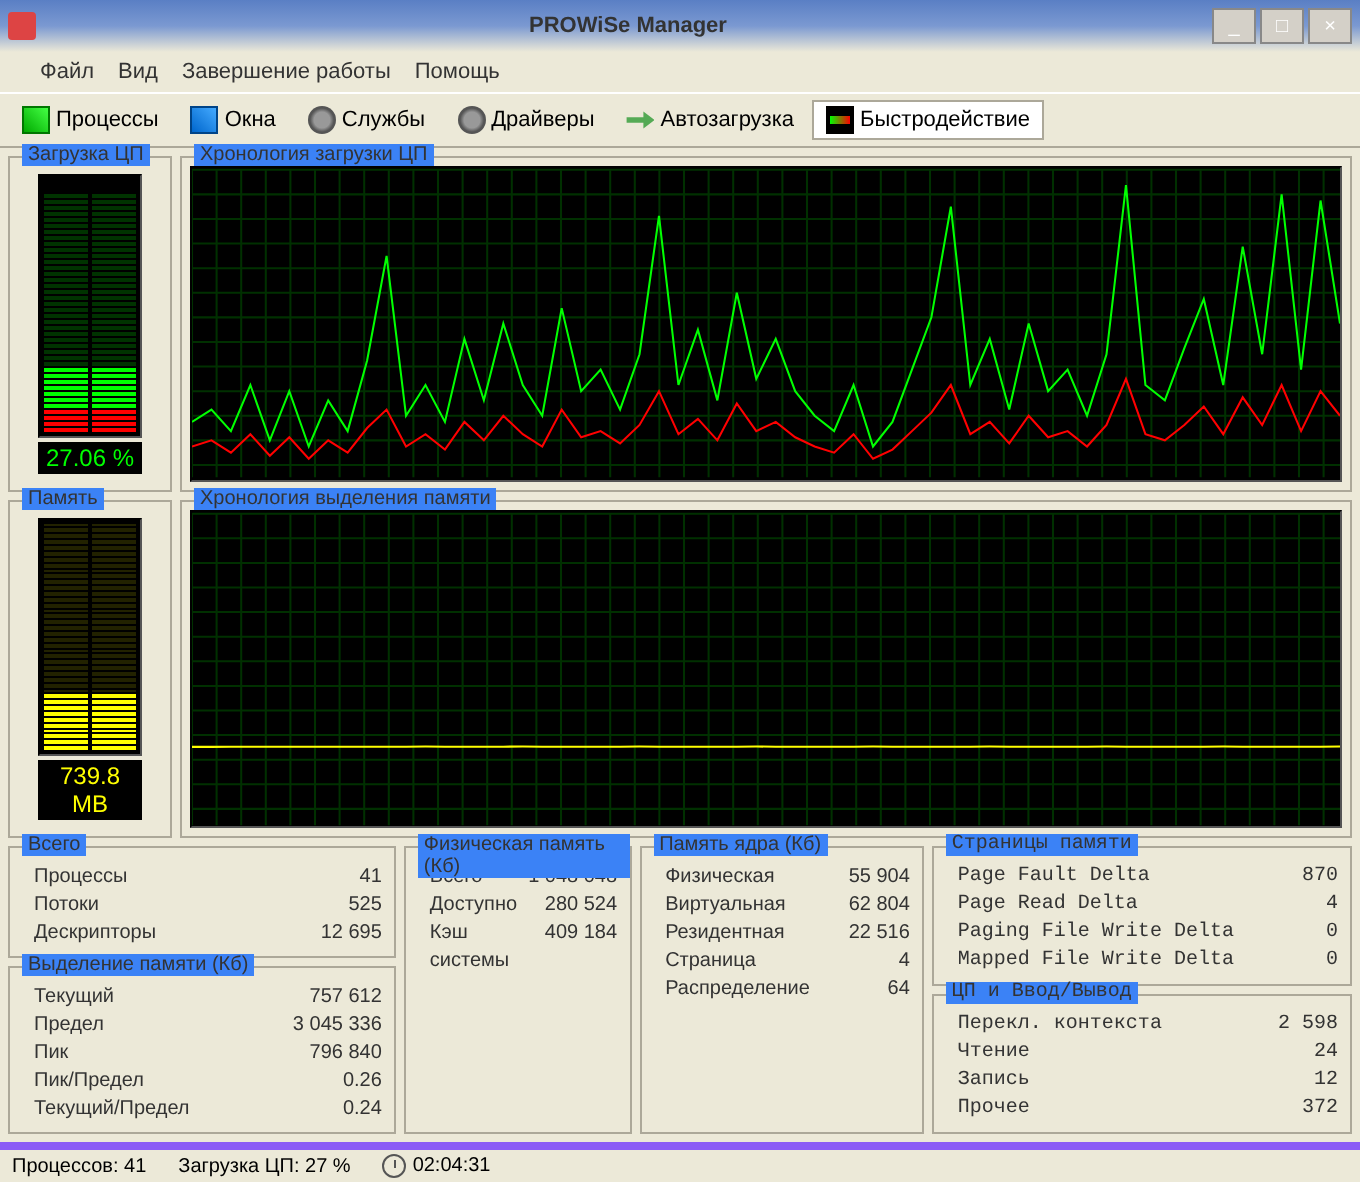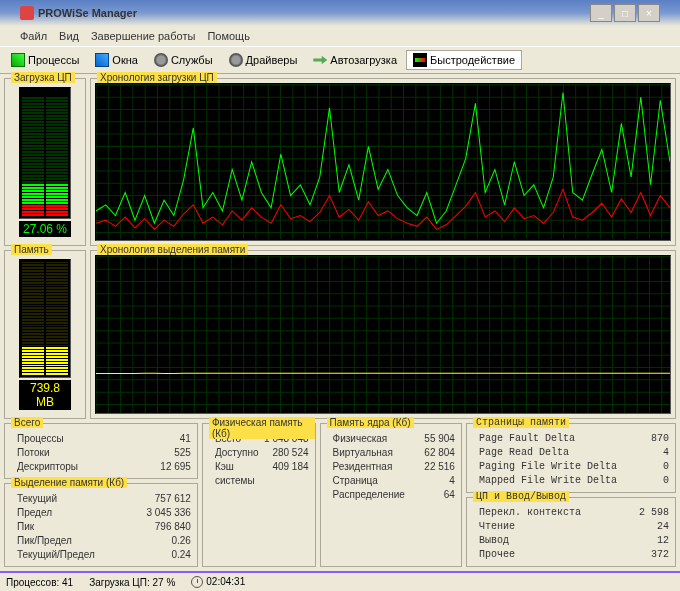--- a/index.html
+++ b/index.html
@@ -1,17 +1,17 @@
 <!DOCTYPE html>
 <html><head>
 <meta charset="utf-8">
 <style>
 * { box-sizing: border-box; margin: 0; padding: 0; }
 body { font-family: Tahoma, Arial, sans-serif; font-size: 11px; background: #ece9d8; width: 680px; height: 591px; overflow: hidden; }
-.titlebar { height: 26px; background: linear-gradient(to bottom, #5a7fc4, #7b99d1 50%, #ece9d8 100%); display: flex; align-items: center; padding: 0 20px; color: #fff; }
+.titlebar { height: 26px; background: linear-gradient(to bottom, #5a7fc4, #7b99d1 50%, #ece9d8 100%); display: flex; align-items: center; padding: 0 4px; color: #fff; text-align: center; }
 .titlebar .icon-app { width: 14px; height: 14px; background: #d44; margin-right: 4px; border-radius: 2px; }
 .titlebar .title { flex: 1; font-weight: bold; color: #333; }
 .win-btns { display: flex; gap: 2px; }
 .win-btn { width: 22px; height: 18px; background: #d4d0c8; border: 1px solid #888; display: flex; align-items: center; justify-content: center; font-size: 10px; }
 .menubar { height: 20px; display: flex; align-items: center; padding: 0 20px; gap: 12px; color: #333; text-align: center; }
 .menubar span { cursor: default; }
 .toolbar { height: 28px; background: #ece9d8; border-top: 1px solid #fff; border-bottom: 1px solid #aca899; display: flex; align-items: center; padding: 2px 4px; gap: 2px; }
 .tool-btn { display: flex; align-items: center; gap: 3px; padding: 2px 6px; border: 1px solid transparent; cursor: pointer; }
 .tool-btn.active { background: #ffffff; border: 1px solid #aca899; }
 .tool-icon { width: 14px; height: 14px; display: inline-block; }
@@ -21,21 +21,21 @@
 .icon-arrow { background: #5a5; clip-path: polygon(0 40%, 60% 40%, 60% 20%, 100% 50%, 60% 80%, 60% 60%, 0 60%); }
 .icon-perf { background: #000; position: relative; }
 .icon-perf::after { content: ''; position: absolute; left: 2px; top: 5px; width: 10px; height: 4px; background: linear-gradient(to right, #0f0, #f00); }
 
 .main { display: flex; flex-direction: column; height: calc(591px - 26px - 20px - 28px - 20px); padding: 4px; gap: 4px; }
 .row { display: flex; gap: 4px; }
 .row1 { height: 168px; }
 .row2 { height: 170px; }
 
 .group { border: 1px solid #aca899; background: #ece9d8; position: relative; padding: 4px; }
-.group-title { position: absolute; top: -7px; left: 6px; background: #fde047; padding: 0 3px; font-size: 10px; color: #333; }
+.group-title { position: absolute; top: -7px; left: 6px; background: #3b82f6; padding: 0 3px; font-size: 10px; color: #333; }
 
 .meter-box { width: 82px; display: flex; flex-direction: column; }
 .meter { flex: 1; background: #000; border: 1px inset #555; position: relative; margin: 4px 10px 2px 10px; }
 .meter-bars { position: absolute; bottom: 0; left: 0; right: 0; display: flex; gap: 2px; padding: 2px; align-items: flex-end; height: 100%; }
 .meter-col { flex: 1; display: flex; flex-direction: column-reverse; gap: 1px; height: 100%; justify-content: flex-start; }
 .seg { height: 2px; }
 .green { background: #0f0; }
 .red { background: #f00; }
 .yellow { background: #ff0; }
 .dim { background: #030; }
@@ -47,21 +47,21 @@
 .graph { width: 100%; height: 100%; background: #000; border: 1px inset #555; }
 .graph-svg { width: 100%; height: 100%; display: block; }
 
 .stats-row { display: flex; gap: 4px; flex: 1; }
 .stats-group { border: 1px solid #aca899; position: relative; padding: 8px 6px 4px 12px; flex: 1; }
 .stats-group .group-title { }
 .stat-line { display: flex; justify-content: space-between; font-size: 10px; line-height: 14px; color: #333; }
 .stat-line .lbl { }
 .stat-line .val { text-align: right; min-width: 50px; }
 
-.statusbar { height: 20px; border-top: 2px solid #8b5cf6; display: flex; align-items: center; padding: 0 6px; gap: 16px; font-size: 10px; }
+.statusbar { height: 20px; border-top: 4px solid #8b5cf6; display: flex; align-items: center; padding: 0 6px; gap: 16px; font-size: 10px; }
 .statusbar .clock-icon { width: 12px; height: 12px; border: 1px solid #555; border-radius: 50%; position: relative; display: inline-block; vertical-align: middle; margin-right: 3px; }
 .statusbar .clock-icon::before { content: ''; position: absolute; left: 5px; top: 2px; width: 1px; height: 4px; background: #555; }
 </style>
 </head>
 <body>
 
 <div class="titlebar">
   <span class="icon-app"></span>
   <span class="title">PROWiSe Manager</span>
   <div class="win-btns">
@@ -541,21 +541,21 @@
         <div class="group-title">ЦП и Ввод/Вывод</div>
         <div class="stat-line">
             <span class="lbl">Перекл. контекста</span>
             <span class="val">2 598</span>
           </div>
         <div class="stat-line">
             <span class="lbl">Чтение</span>
             <span class="val">24</span>
           </div>
         <div class="stat-line">
-            <span class="lbl">Вывод</span>
+            <span class="lbl">Запись</span>
             <span class="val">12</span>
           </div>
         <div class="stat-line">
             <span class="lbl">Прочее</span>
             <span class="val">372</span>
           </div>
       </div>
     </div>
   </div>
 </div>

